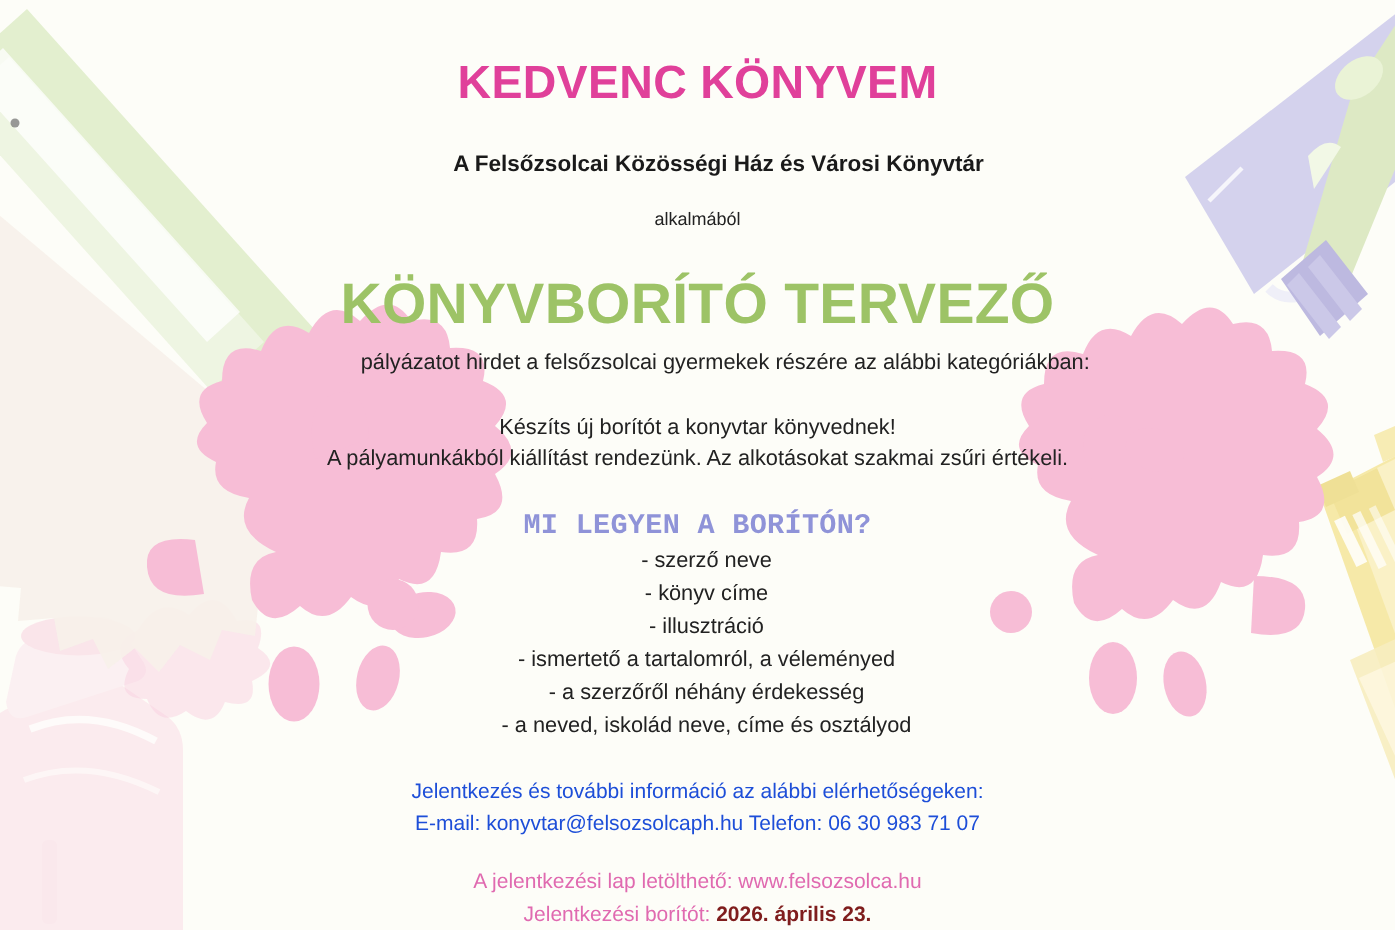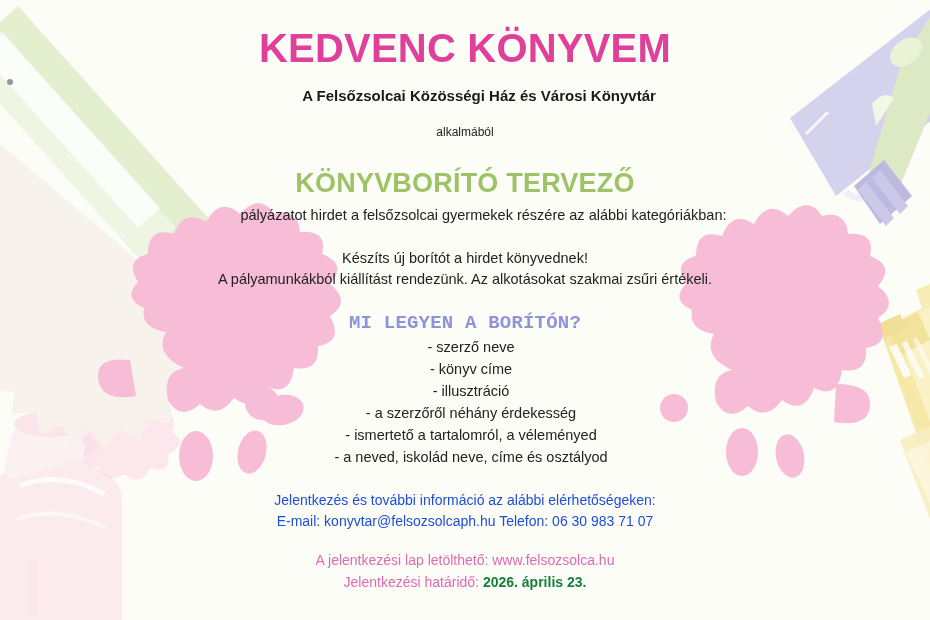--- a/index.html
+++ b/index.html
@@ -34,25 +34,25 @@
     position: relative;
     z-index: 2;
     width: 930px;
     height: 620px;
     box-sizing: border-box;
     padding: 0;
     text-align: center;
   }
 
   .title-main {
-    font-size: 40px;
+    font-size: 31px;
     font-weight: bold;
     color: #e0409a;
     letter-spacing: 0.2px;
-    margin: 4px;
+    margin: 16px;
     padding-top: 22px;
     line-height: 1.1;
   }
   .org-line {
     font-size: 15px;
     font-weight: bold;
     color: #1a1a1a;
     margin: 0;
     padding-top: 13px;
     line-height: 1.25;
@@ -69,21 +69,21 @@
   }
   .occasion-line {
     font-size: 12px;
     color: #222222;
     margin: 14px;
     padding-top: 5px;
     line-height: 1.3;
     text-align: center;
   }
   .title-contest {
-    font-size: 27px;
+    font-size: 38px;
     font-weight: bold;
     color: #9dc366;
     margin: 0;
     padding-top: 14px;
     line-height: 1.15;
     letter-spacing: 0.2px;
   }
   .body-line {
     font-size: 14.5px;
     color: #222222;
@@ -117,21 +117,21 @@
     color: #1d4ed8;
     margin: 0;
     line-height: 1.5;
   }
   .pink-line {
     font-size: 14px;
     color: #e06ab0;
     margin: 0;
     line-height: 1.55;
   }
-  .pink-line b { color: #15803d; font-weight: bold; }
+  .pink-line b { color: #7f1d1d; font-weight: bold; }
 </style>
 </head>
 <body>
 
 <div id="poster">
 
   <div class="decor-layer">
     <svg width="930" height="620" viewBox="0 0 930 620" xmlns="http://www.w3.org/2000/svg">
 
       <g opacity="0.55">
@@ -233,32 +233,32 @@
 
     <p class="org-line">A Felsőzsolcai Közösségi Ház és Városi Könyvtár</p>
 
 
     <p class="occasion-line">alkalmából</p>
 
     <h2 class="title-contest">KÖNYVBORÍTÓ TERVEZŐ</h2>
 
     <p class="body-line pad-top-6">pályázatot hirdet a felsőzsolcai gyermekek részére az alábbi kategóriákban:</p>
 
-    <p class="body-line pad-top-22">Készíts új borítót a hirdet könyvednek!</p>
+    <p class="body-line pad-top-22">Készíts új borítót a konyvtar könyvednek!</p>
     <p class="body-line">A pályamunkákból kiállítást rendezünk. Az alkotásokat szakmai zsűri értékeli.</p>
 
     <h3 class="section-head">MI LEGYEN A BORÍTÓN?</h3>
 
     <p class="req-item">- szerző neve</p>
     <p class="req-item">- könyv címe</p>
     <p class="req-item">- illusztráció</p>
+    <p class="req-item">- ismertető a tartalomról, a véleményed</p>
     <p class="req-item">- a szerzőről néhány érdekesség</p>
-    <p class="req-item">- ismertető a tartalomról, a véleményed</p>
     <p class="req-item">- a neved, iskolád neve, címe és osztályod</p>
 
     <p class="contact-line pad-top-22">Jelentkezés és további információ az alábbi elérhetőségeken:</p>
     <p class="contact-line">E-mail: konyvtar@felsozsolcaph.hu Telefon: 06 30 983 71 07</p>
 
     <p class="pink-line pad-top-18">A jelentkezési lap letölthető: www.felsozsolca.hu</p>
-    <p class="pink-line"><span>Jelentkezési határidő: </span><b>2026. április 23.</b></p>
+    <p class="pink-line"><span>Jelentkezési borítót: </span><b>2026. április 23.</b></p>
 
   </div>
 </div>
 
 </body></html>

